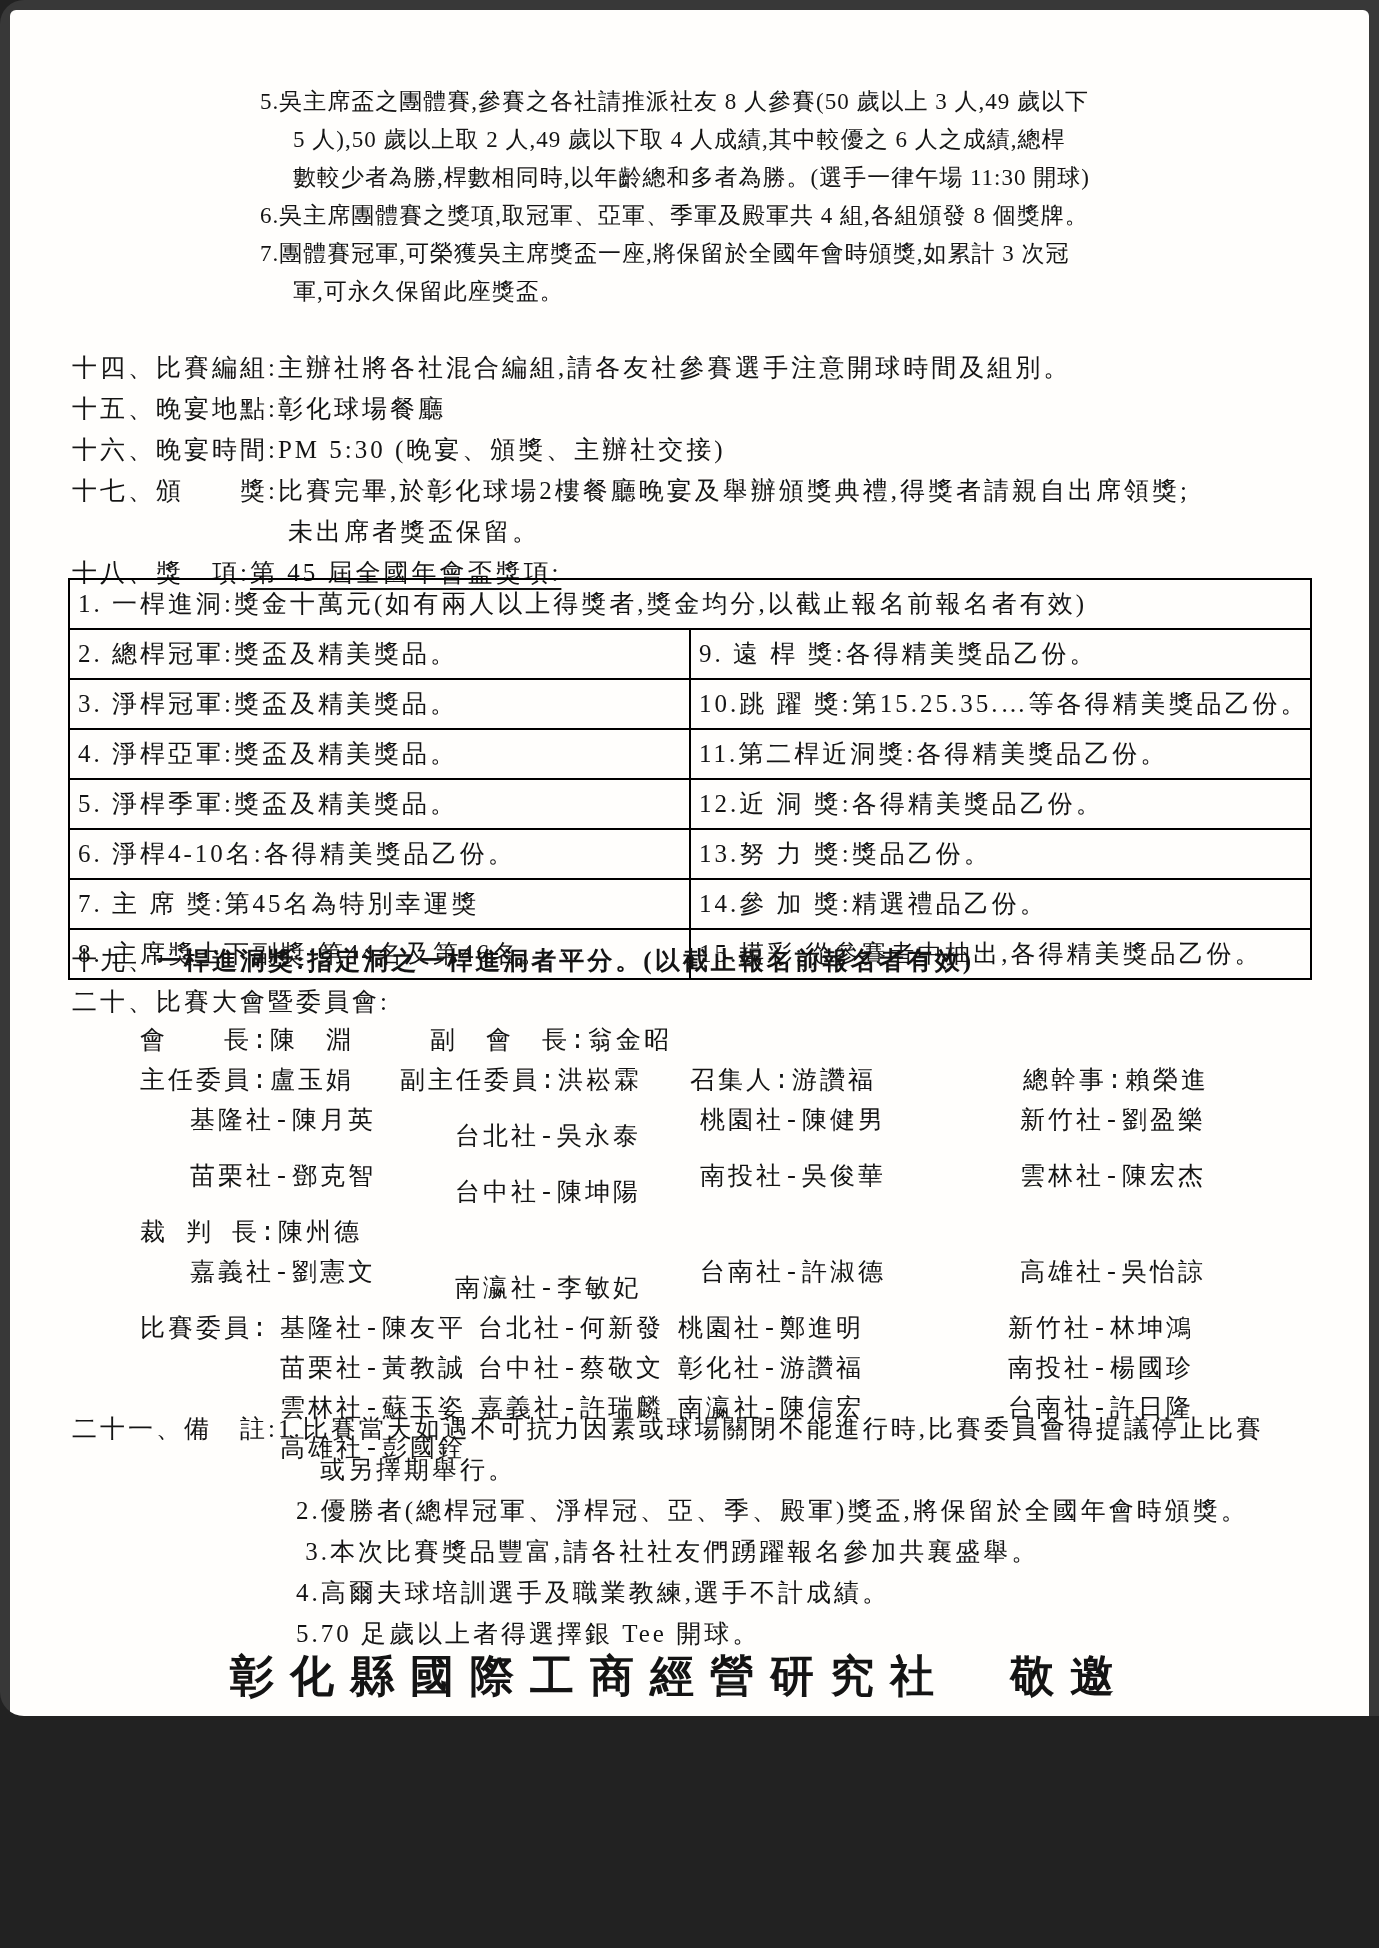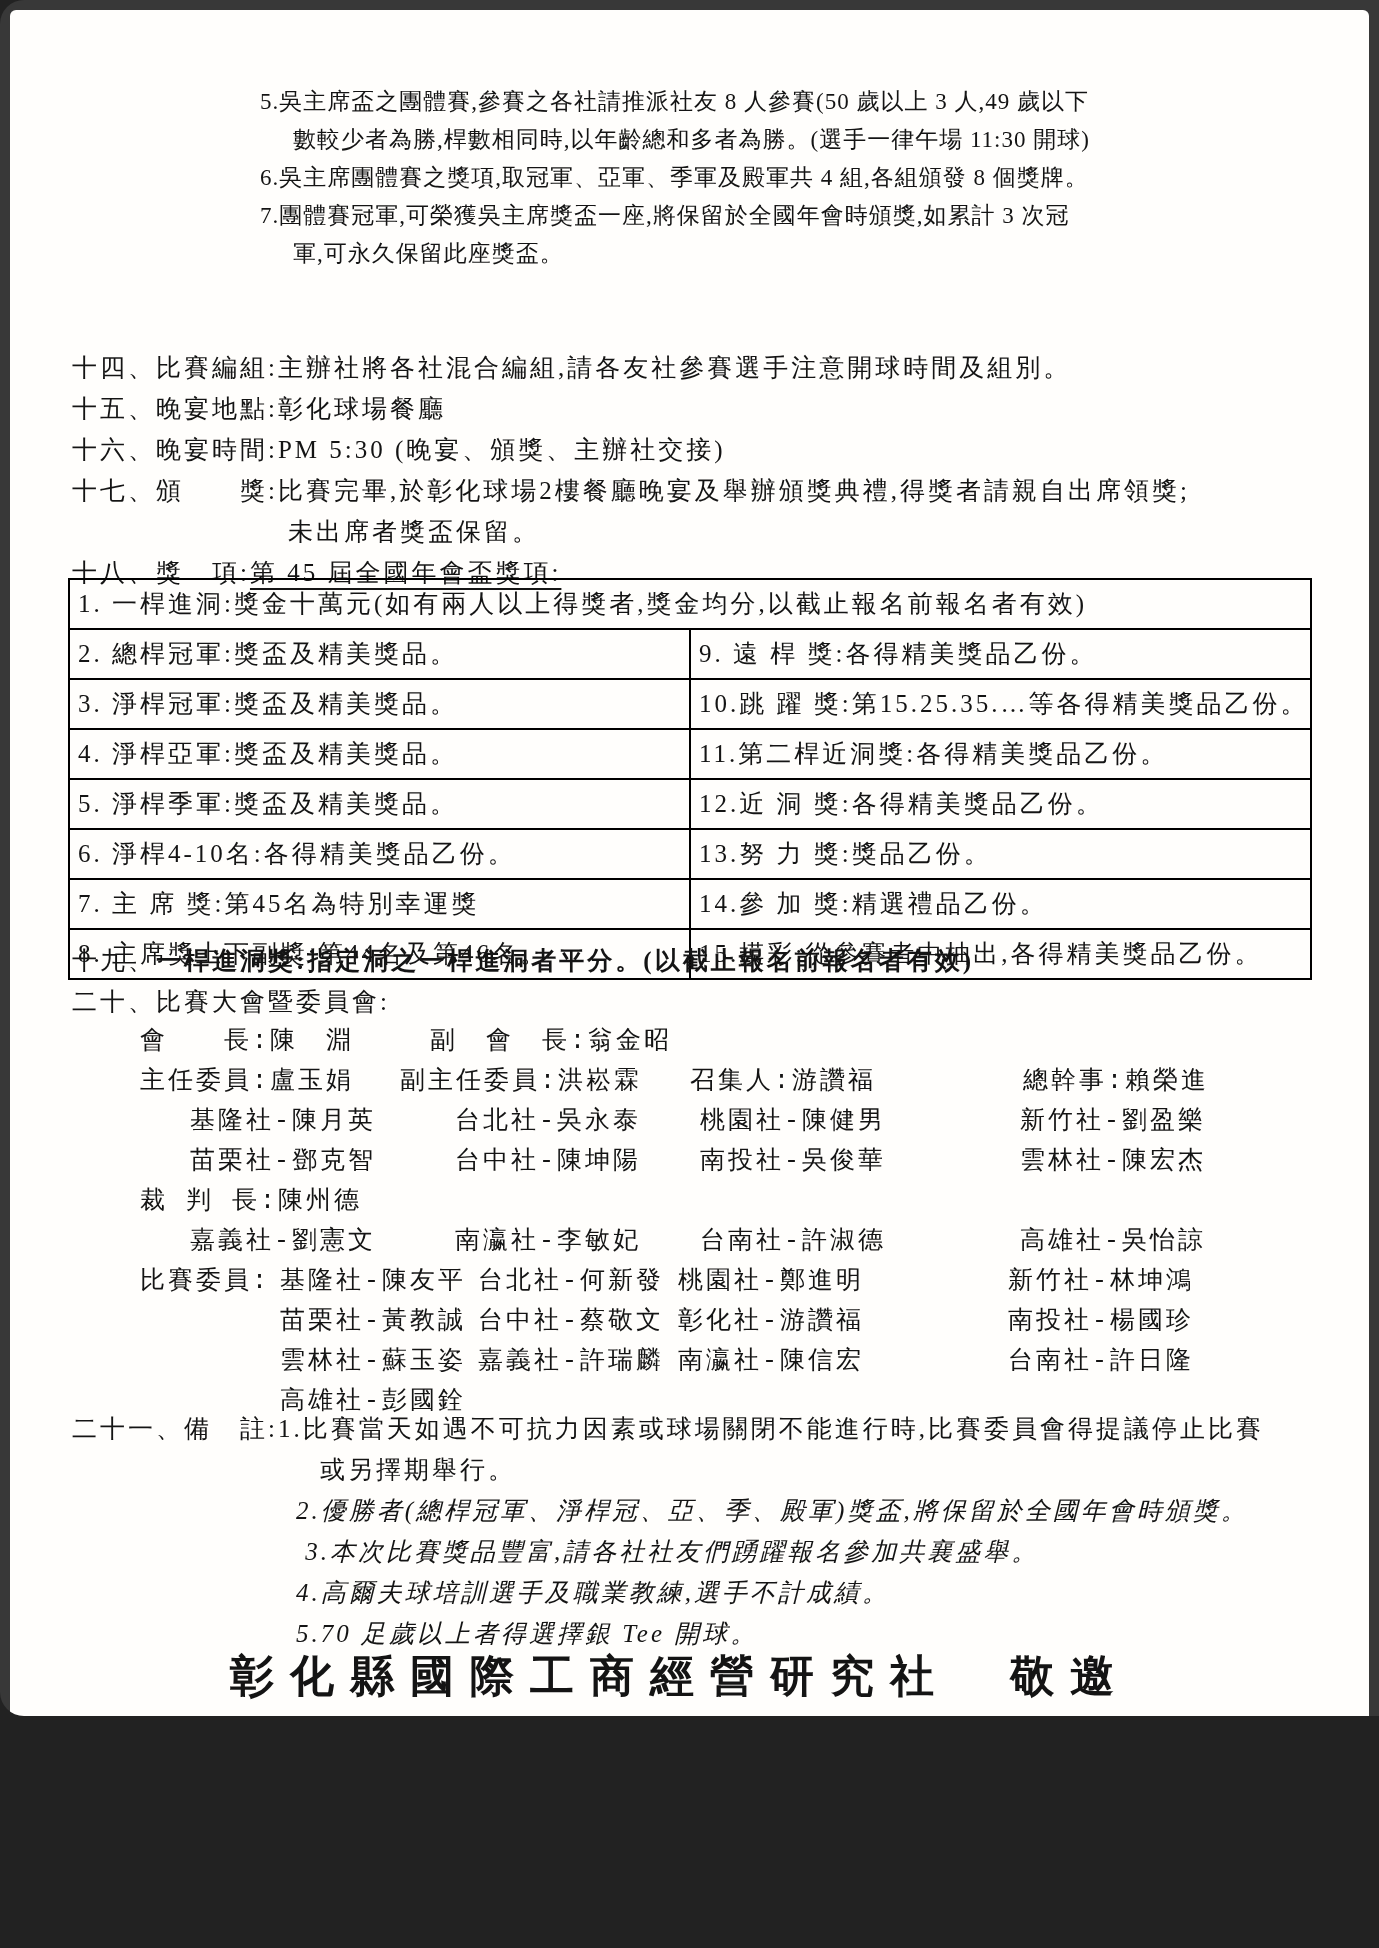--- a/index.html
+++ b/index.html
@@ -23,43 +23,44 @@
   
   .nineteen{left:62px;top:930px;}
   .twenty{left:62px;top:971px;}
   .b{font-weight:bold;}
   
   .committee{left:0;top:1012px;width:1359px;font-family:Liberation Mono, monospace;}
   .crow{font-size:25px;letter-spacing:3px;line-height:40px;white-space:pre;}
   .crow span{display:inline-block;vertical-align:top;white-space:pre;}
   .ml130{margin-left:130px;} .ml180{margin-left:180px;} .ml270{margin-left:270px;}
   .w290{width:290px;} .w260{width:260px;} .w291{width:290px;} .w333{width:333px;}
-  .w265{width:265px;} .w245{width:245px;} .w320{width:320px;}
+  .w265{width:265px;} .w245{width:245px;margin-top:16px;} .w320{width:320px;}
   .wlab{width:140px;} .w198{width:198px;} .w200{width:200px;} .w330{width:330px;}
   
   .notes{left:62px;top:1398px;}
   .n1cont{margin-left:248px;}
-  .ncont{margin-left:224px;font-style:italic;}
+  .ncont{margin-left:224px;}
   
   .closing{left:220px;top:1638px;font-size:44px;font-weight:bold;letter-spacing:16px;white-space:pre;line-height:58px;}
   
   .pagenum{left:0;top:1852px;width:1359px;text-align:center;font-size:23px;}
   
   .watermark{left:1088px;top:1845px;font-family:"Liberation Sans","DejaVu Sans",sans-serif;}
   .wm1{font-size:26px;color:#701a75;line-height:32px;}
   .wm2{font-size:15px;color:#14532d;line-height:22px;margin-top:4px;}
 </style>
 </head>
 <body>
 
 <div class="canvas">
   <div class="page">
 
     <div class="abs topblock">
       <div class="t">5.吳主席盃之團體賽,參賽之各社請推派社友 8 人參賽(50 歲以上 3 人,49 歲以下</div>
+      <div class="t cont">5 人),50 歲以上取 2 人,49 歲以下取 4 人成績,其中較優之 6 人之成績,總桿</div>
       <div class="t cont">數較少者為勝,桿數相同時,以年齡總和多者為勝。(選手一律午場 11:30 開球)</div>
       <div class="t">6.吳主席團體賽之獎項,取冠軍、亞軍、季軍及殿軍共 4 組,各組頒發 8 個獎牌。</div>
       <div class="t">7.團體賽冠軍,可榮獲吳主席獎盃一座,將保留於全國年會時頒獎,如累計 3 次冠</div>
       <div class="t cont">軍,可永久保留此座獎盃。</div>
     </div>
 
     <div class="abs mainblock">
       <div class="m">十四、比賽編組:主辦社將各社混合編組,請各友社參賽選手注意開球時間及組別。</div>
       <div class="m">十五、晚宴地點:彰化球場餐廳</div>
       <div class="m">十六、晚宴時間:PM 5:30 (晚宴、頒獎、主辦社交接)</div>

